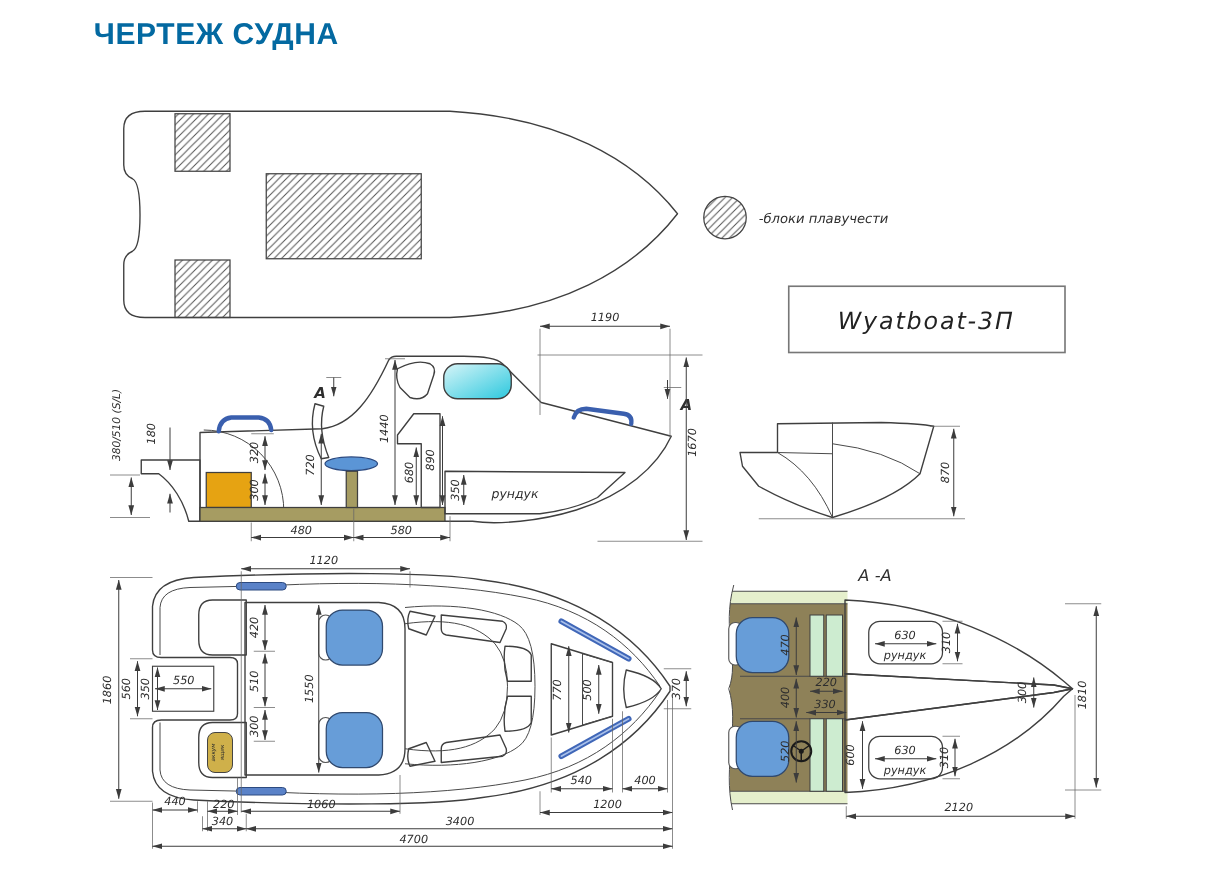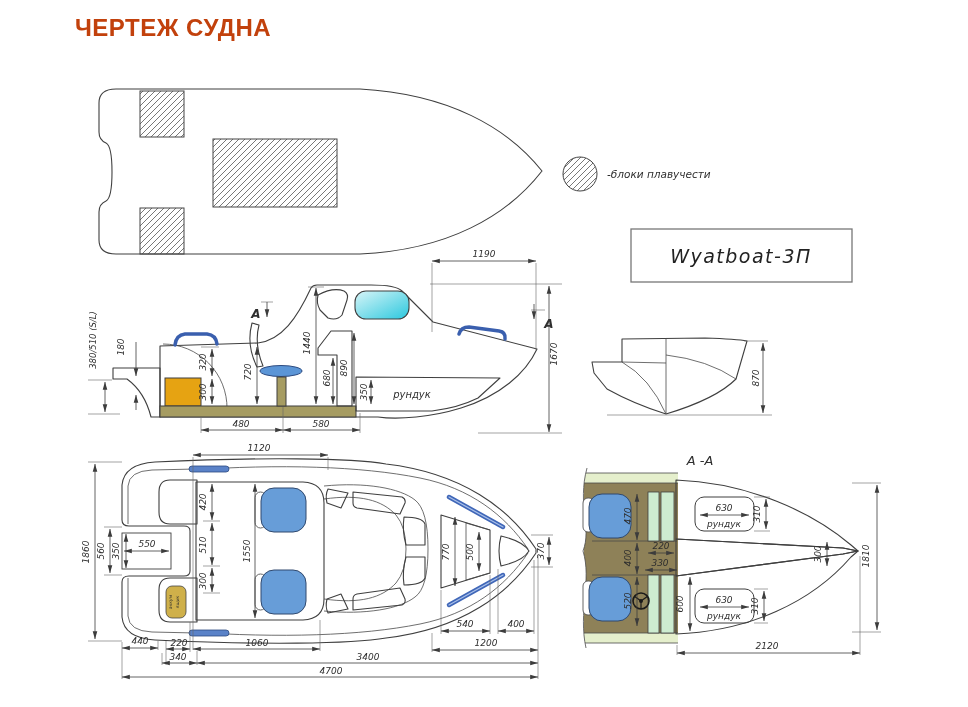--- a/index.html
+++ b/index.html
@@ -1,19 +1,19 @@
 <!DOCTYPE html>
 <html><head>
 <meta charset="utf-8">
 <style>
   html,body{margin:0;padding:0;background:#fff;}
   .canvas{position:relative;width:968px;height:707px;background:#ffffff;overflow:hidden;
           font-family:"Liberation Sans",sans-serif;}
   .page-title{position:absolute;left:75px;top:14px;font-size:24px;font-weight:600;
-              letter-spacing:.5px;color:#c2410c;}
+              letter-spacing:.5px;color:#0369a1;}
   svg{position:absolute;left:0;top:0;}
   
   .ol{fill:none;stroke:#3f3f3f;stroke-width:1.1;stroke-linejoin:round;}
   .thin{fill:none;stroke:#4a4a4a;stroke-width:.8;}
   .dl{fill:none;stroke:#3c3c3c;stroke-width:.8;marker-start:url(#ah);marker-end:url(#ah);}
   .dle{fill:none;stroke:#3c3c3c;stroke-width:.8;marker-end:url(#ah);}
   .xl{fill:none;stroke:#666;stroke-width:.6;}
   .dim{font:italic 9px "DejaVu Sans",sans-serif;fill:#2e2e2e;text-anchor:middle;}
   .lbl{font:italic 10px "DejaVu Sans",sans-serif;fill:#2e2e2e;text-anchor:middle;}
   .lbl-s{font:italic 9px "DejaVu Sans",sans-serif;fill:#2e2e2e;text-anchor:middle;}

